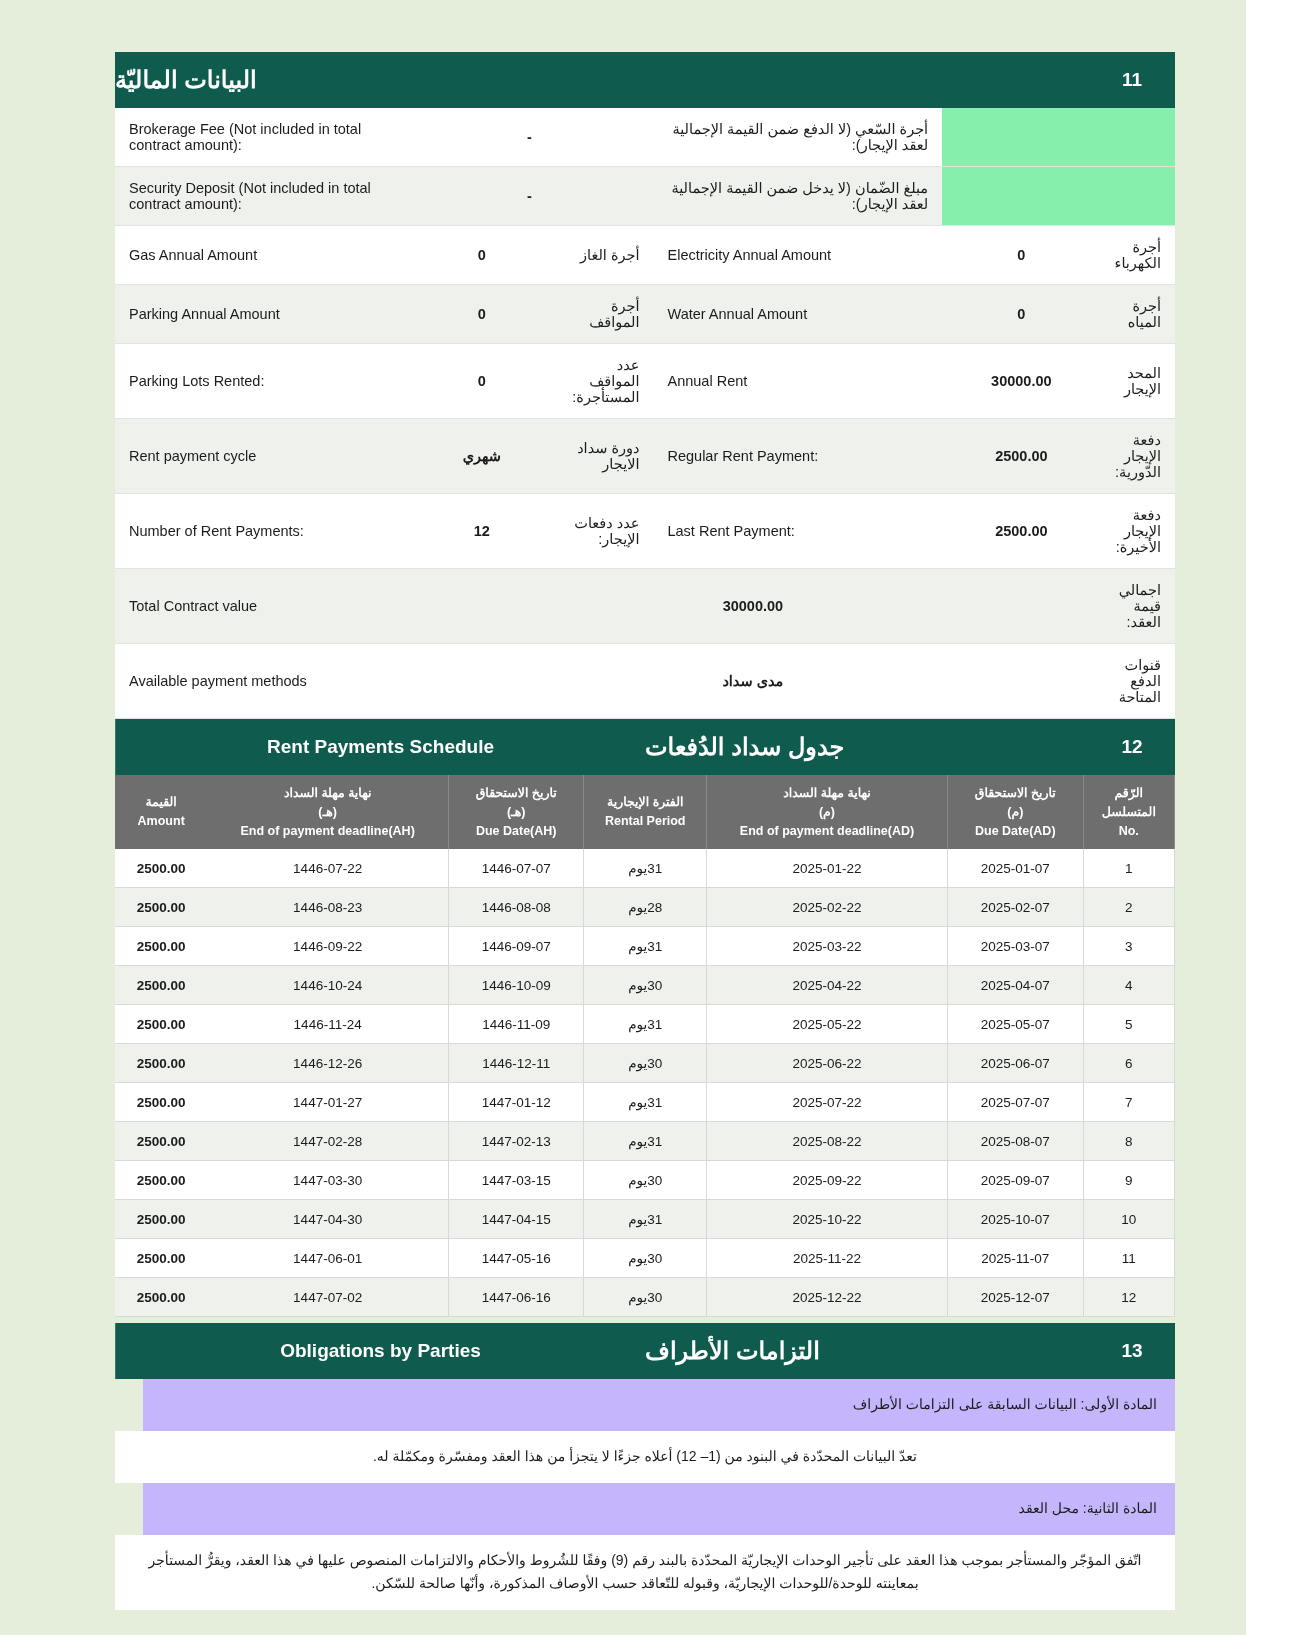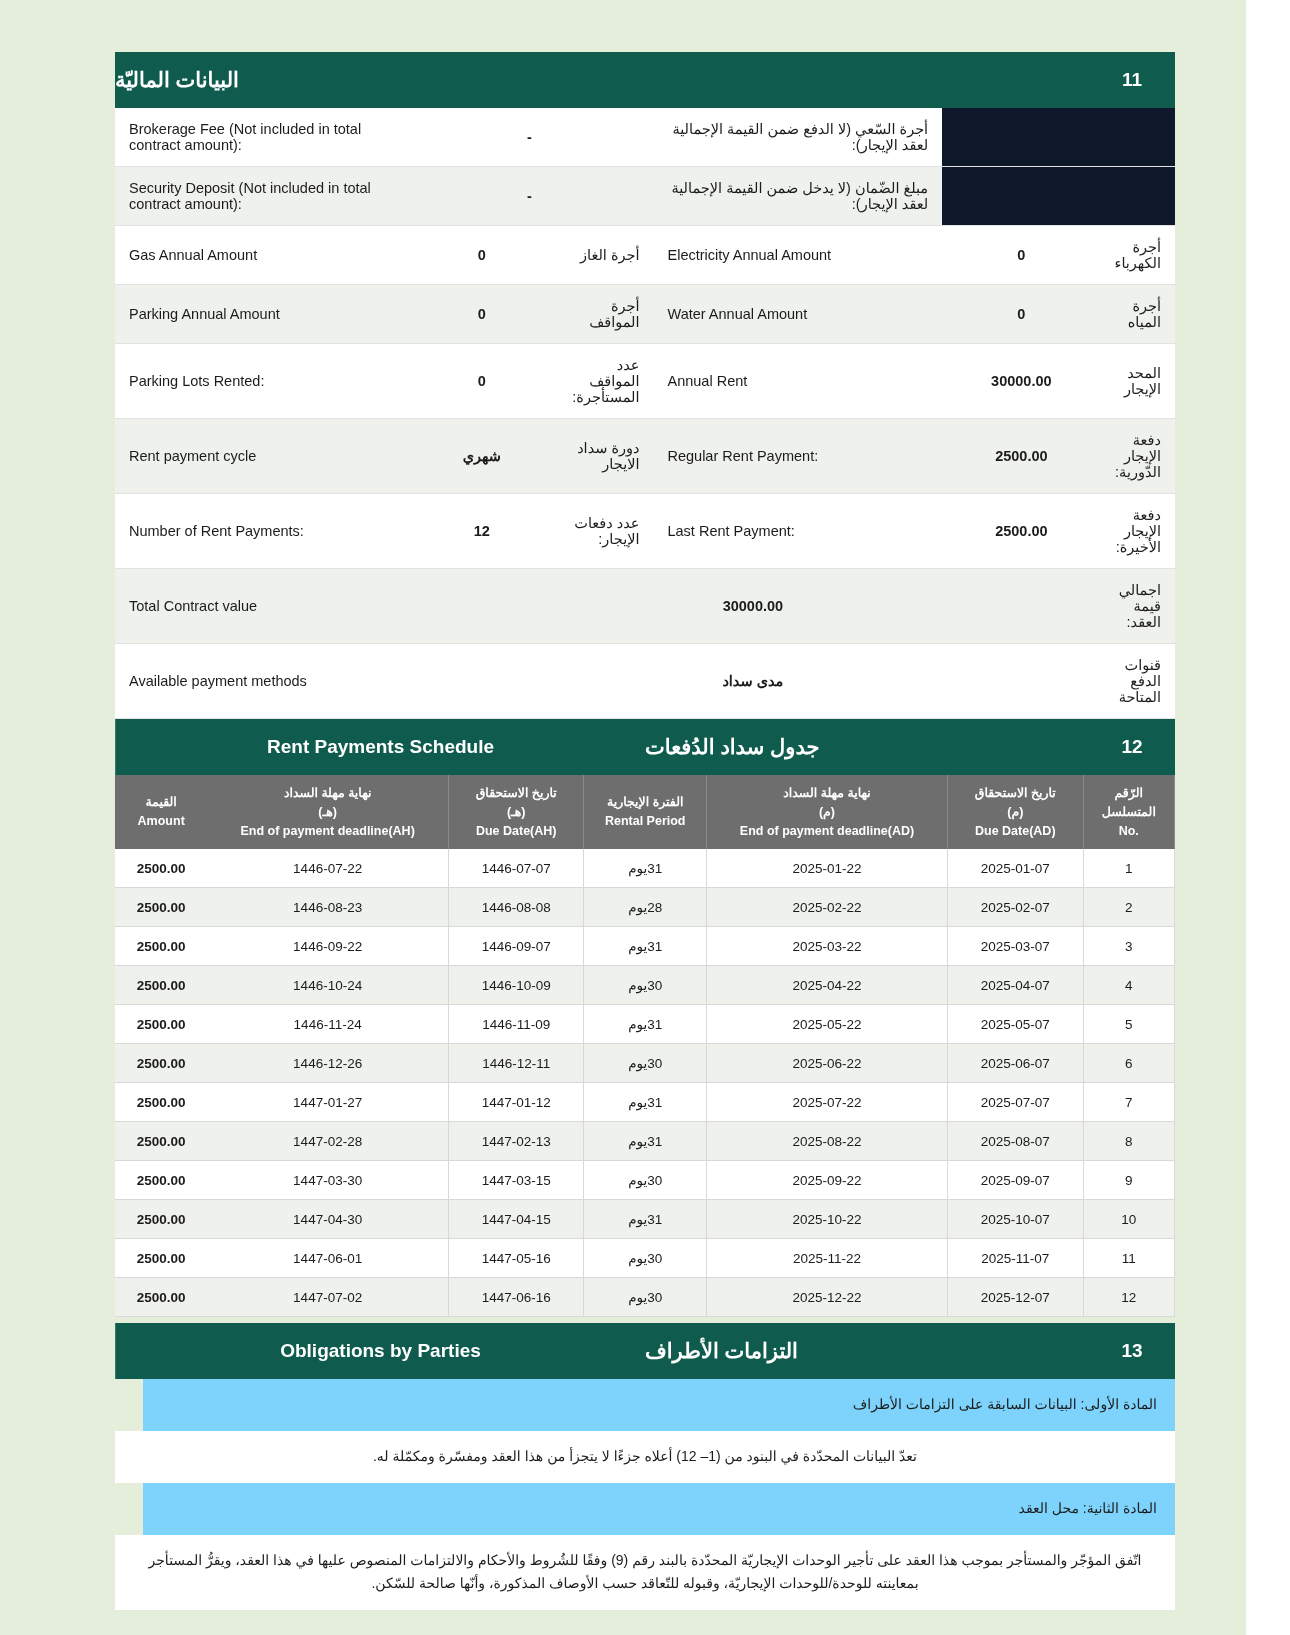--- a/index.html
+++ b/index.html
@@ -44,31 +44,31 @@
   .sec-head .en {
     flex: 0 0 530px;
     display: flex; align-items: center; justify-content: center;
     font-size: 19px; font-weight: bold;
     border-left: 1px solid #2e7a6b;
   }
   .sec-head .ar {
     flex: 1;
     display: flex; align-items: center; justify-content: flex-end;
     padding-right: 18px;
-    font-size: 21px; font-weight: bold;
+    font-size: 24px; font-weight: bold;
     direction: rtl;
   }
   .sec-head .num {
     flex: 0 0 86px;
     display: flex; align-items: center; justify-content: center;
     font-size: 19px; font-weight: bold;
   }
 
   
-  .fin-table { width: 100%; border-collapse: collapse; background: #0f172a; }
+  .fin-table { width: 100%; border-collapse: collapse; background: #86efac; }
   .fin-table tr { border-bottom: 1px solid #e2e2e2; }
   .fin-table td {
     padding: 13px 14px;
     font-size: 14.5px;
     color: #1c1c1c;
     vertical-align: middle;
   }
   .shaded { background: #eef1ec; }
   .plain { background: #ffffff; }
   .lbl-en { width: 350px; }
@@ -114,21 +114,21 @@
     color: #1c1c1c;
   }
 
   
   .obl-row {
     direction: rtl; text-align: right;
     font-size: 14px; color: #1c1c1c;
     padding: 14px 18px;
     line-height: 1.7;
   }
-  .obl-row.g { background: #7dd3fc; margin-left: 28px; }
+  .obl-row.g { background: #c4b5fd; margin-left: 28px; }
   .obl-row.w { background: #ffffff; }
   .obl-row.center { text-align: center; }
   .spacer6 { height: 6px; background: #e4eedb; }
 </style>
 </head>
 <body>
 
 <div class="page-wrap">
   <div class="right-gutter"></div>
   <div class="sheet">

